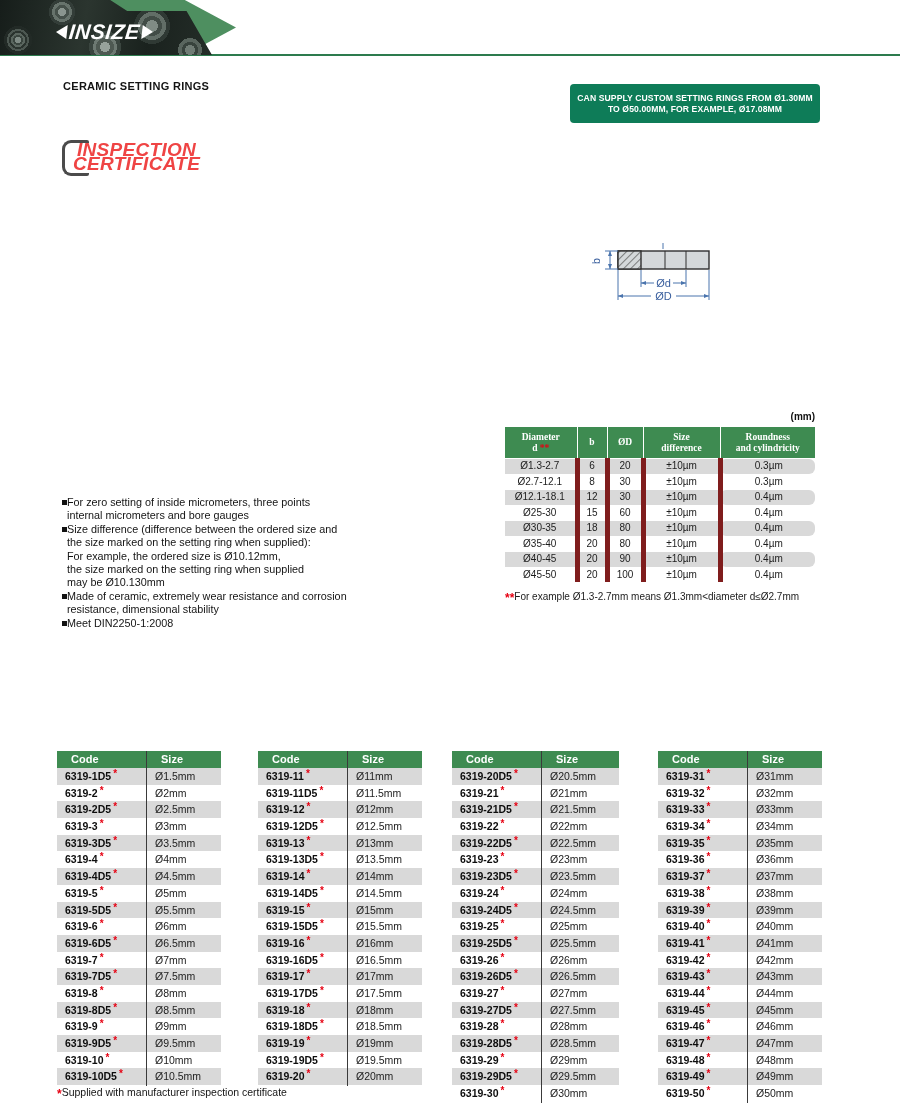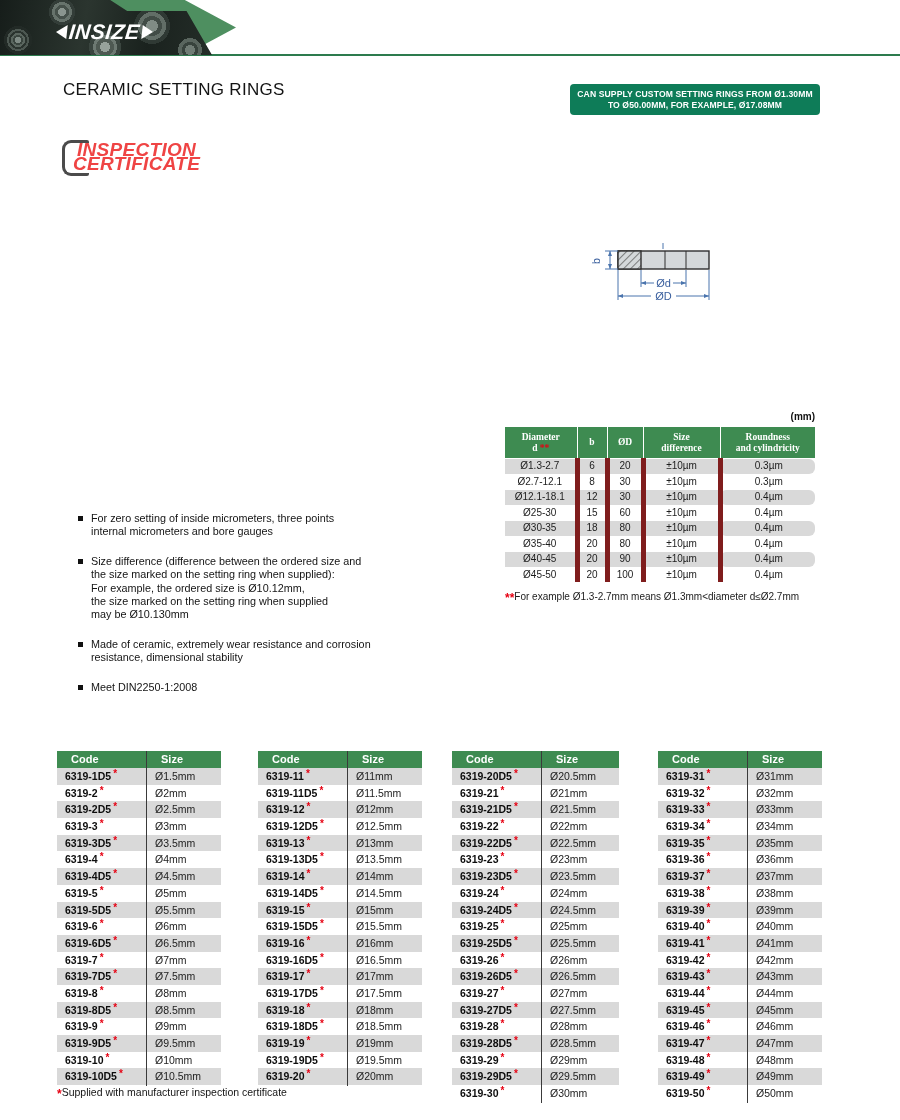--- a/index.html
+++ b/index.html
@@ -20,22 +20,22 @@
         radial-gradient(circle at 190px 50px,#707c75 0 5px,#38433d 5px 8px,#59655e 8px 12px,transparent 12px),
         linear-gradient(100deg,#161d1a 0%,#2b352f 40%,#1a221e 70%,#242d28 100%);}
   .hero-logo{position:absolute;left:56px;top:20px;z-index:3;display:flex;align-items:center;gap:2px;
       transform:skewX(-6deg);}
   .hero-logo .word{color:#fff;font-size:21px;font-weight:900;font-style:italic;letter-spacing:.5px;}
   .tri{width:0;height:0;border-top:7px solid transparent;border-bottom:7px solid transparent;}
   .tri-l{border-right:11px solid #fff;}
   .tri-r{border-left:11px solid #fff;}
 
   
-  .title{position:absolute;left:63px;top:80px;font-size:17px;font-weight:normal;letter-spacing:.3px;color:#141414;}
-  .badge{position:absolute;left:570px;top:84px;width:250px;height:31px;background:#0e7c58;border-radius:4px;
+  .title{position:absolute;left:63px;top:80px;font-size:11px;font-weight:bold;letter-spacing:.3px;color:#141414;}
+  .badge{position:absolute;left:570px;top:84px;width:250px;height:39px;background:#0e7c58;border-radius:4px;
       color:#fff;font-size:8.6px;font-weight:bold;text-align:center;display:flex;flex-direction:column;
       justify-content:center;line-height:11px;letter-spacing:.1px;}
 
   
   .cert{position:absolute;left:62px;top:138px;width:190px;height:46px;}
   .cert-bracket{position:absolute;left:0;top:2px;width:24px;height:30px;border:3.5px solid #4b4b4b;
       border-right:none;border-radius:9px 2px 2px 9px;}
   .cert-text{position:absolute;left:11px;top:5px;font-size:19px;font-weight:900;font-style:italic;
       color:#ef4444;line-height:13.5px;letter-spacing:.3px;text-align:center;}
 
@@ -64,21 +64,21 @@
   table.spec td{height:14.5px;font-size:10px;color:#1c1c1c;text-align:center;border-right:5px solid #7f1d1d;
       border-top:1px solid #fff;line-height:14.5px;padding:0;}
   table.spec td:last-child{border-right:none;border-radius:6px;}
   table.spec tbody tr:nth-child(odd){background:#d9d9d9;}
   .red-mark{color:#e60012;font-weight:bold;}
   .spec-note{position:absolute;left:505px;top:589px;font-size:10px;color:#1c1c1c;}
   .spec-note .mark{color:#e60012;font-size:12px;font-weight:bold;position:relative;top:2px;}
 
   
   .features{position:absolute;left:62px;top:496px;width:410px;margin:0;padding:0;list-style:none;}
-  .features li{display:flex;gap:8px;margin:16px;}
+  .features li{display:flex;margin:0;}
   .features .sq{width:5px;height:5px;background:#111;margin-top:4px;flex:none;}
   .features .ftext{white-space:pre-line;font-size:10.8px;line-height:13.4px;color:#141414;}
 
   
   .code-table{position:absolute;top:751px;width:164px;}
   .ct-1{left:57px;} .ct-2{left:258px;} .ct-3{left:452px;width:167px;} .ct-4{left:658px;}
   .ct-head{display:grid;grid-template-columns:90px 1fr;background:#3e8b51;color:#fff;font-weight:bold;
       font-size:11px;height:17px;line-height:17px;}
   .ct-head span{padding-left:14px;}
   .ct-head span:first-child{border-right:1.5px solid #3a3a3a;}

